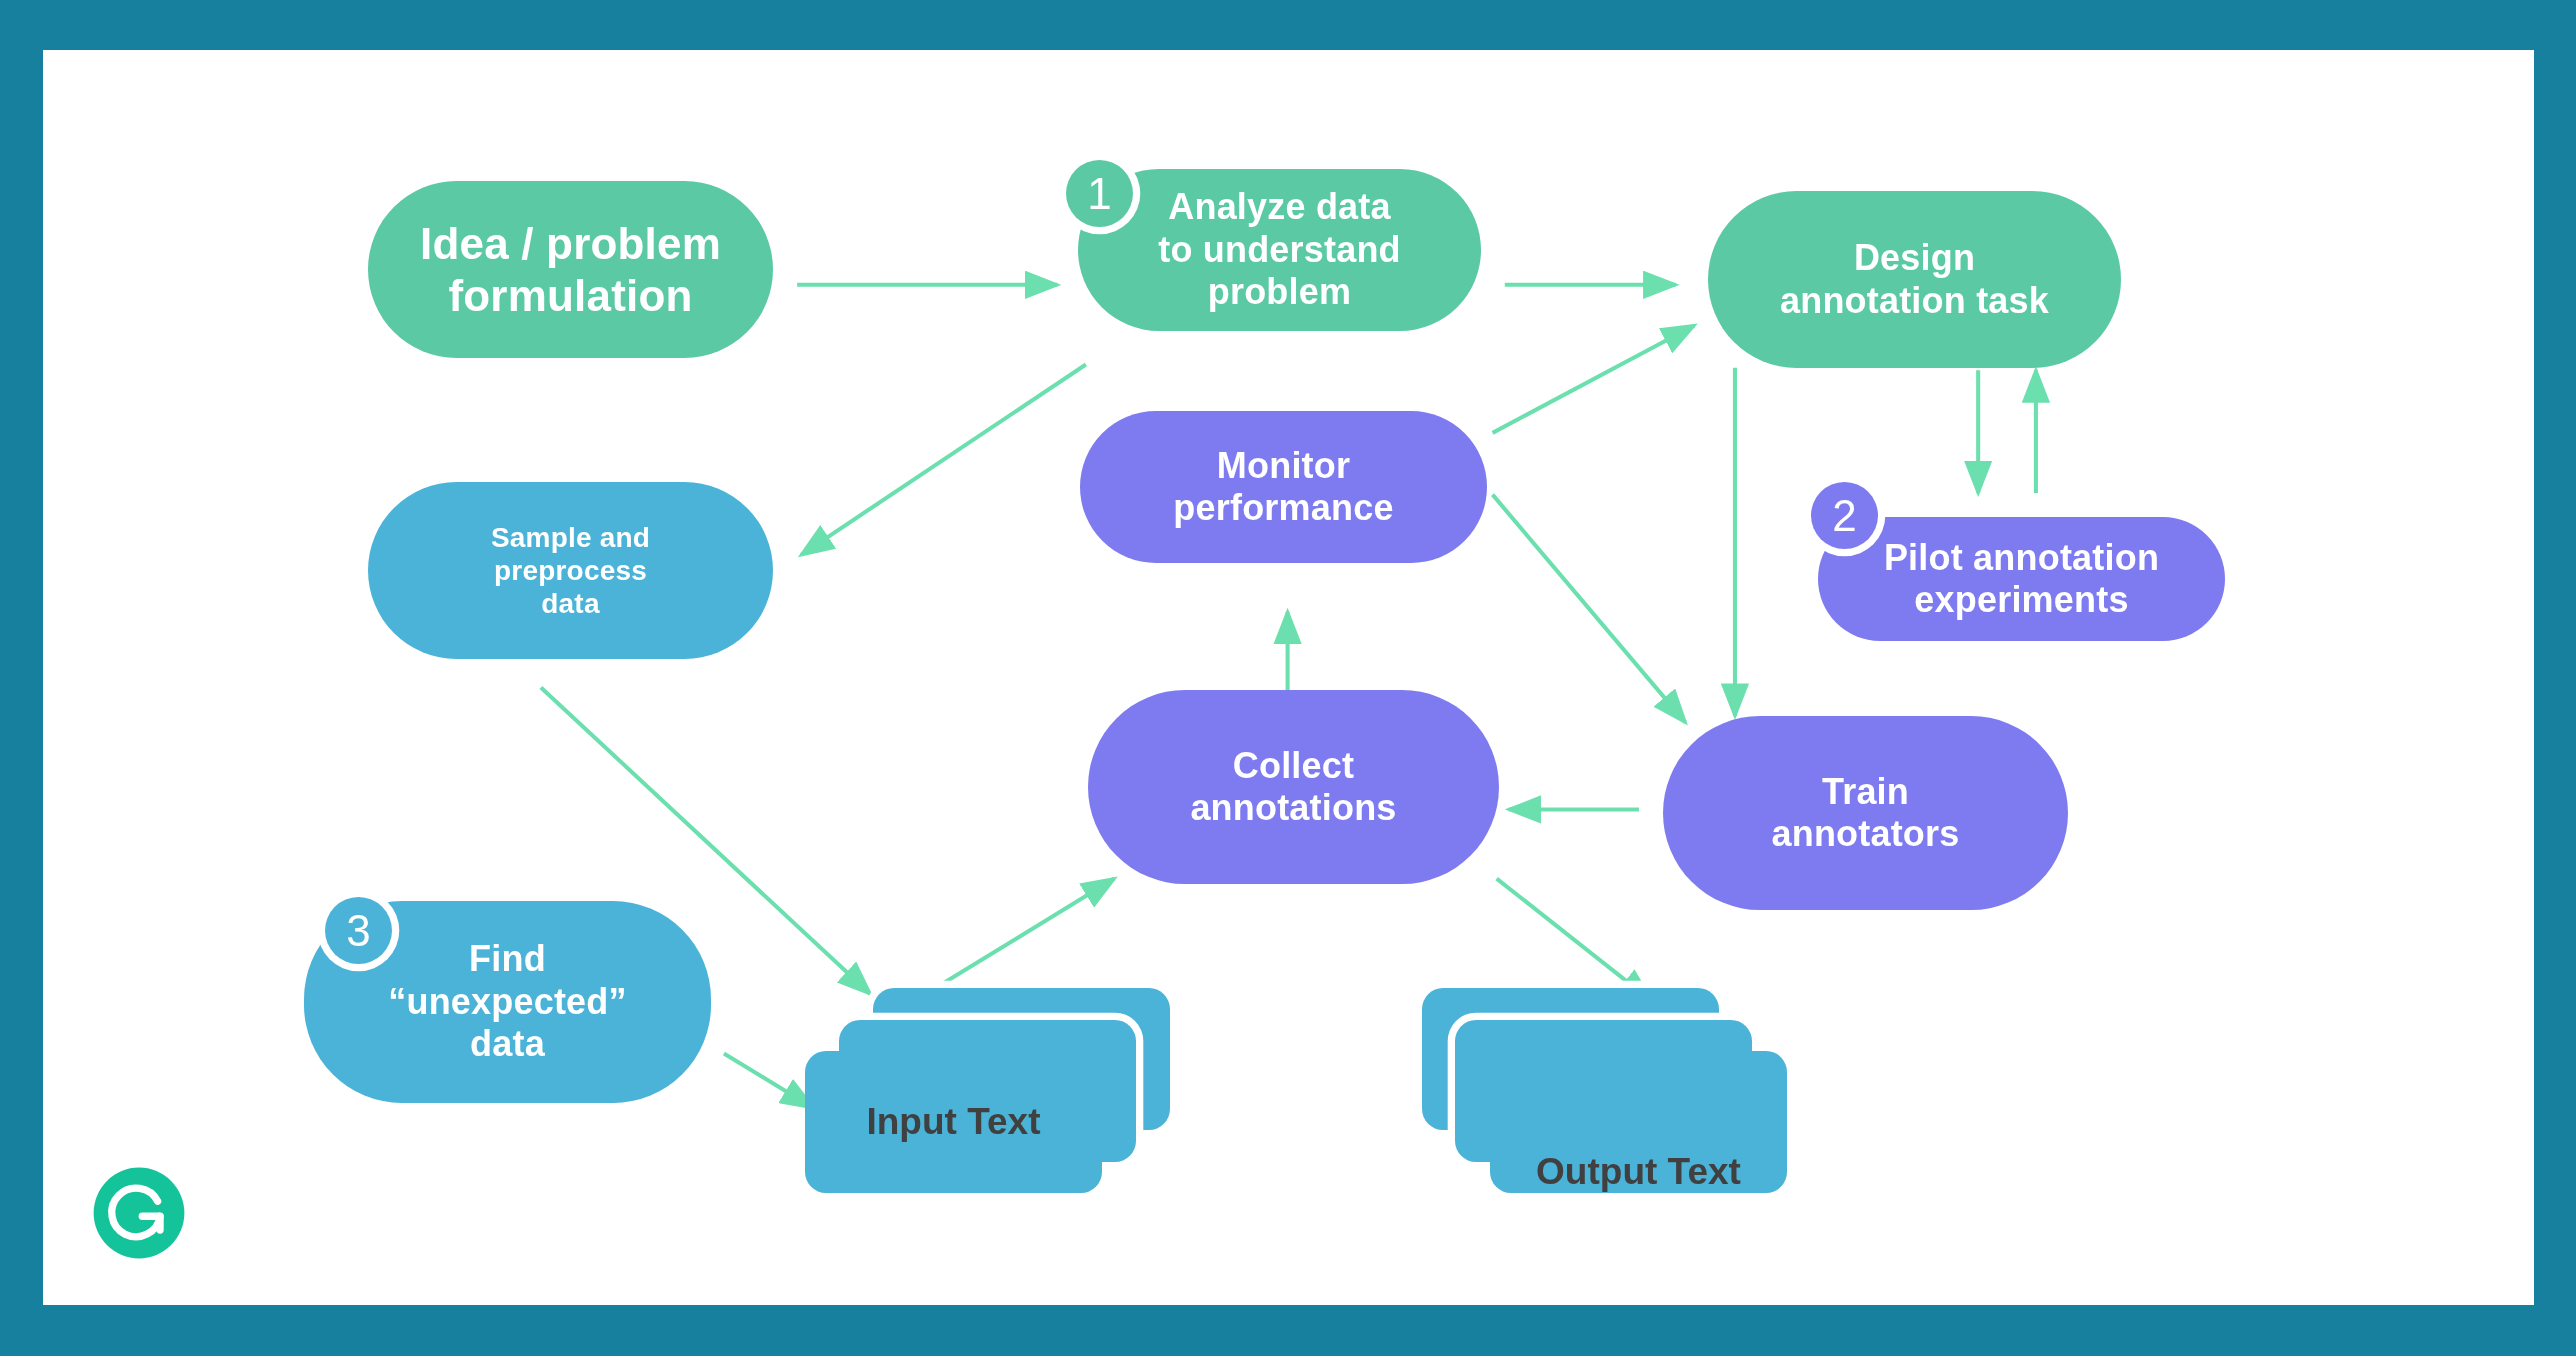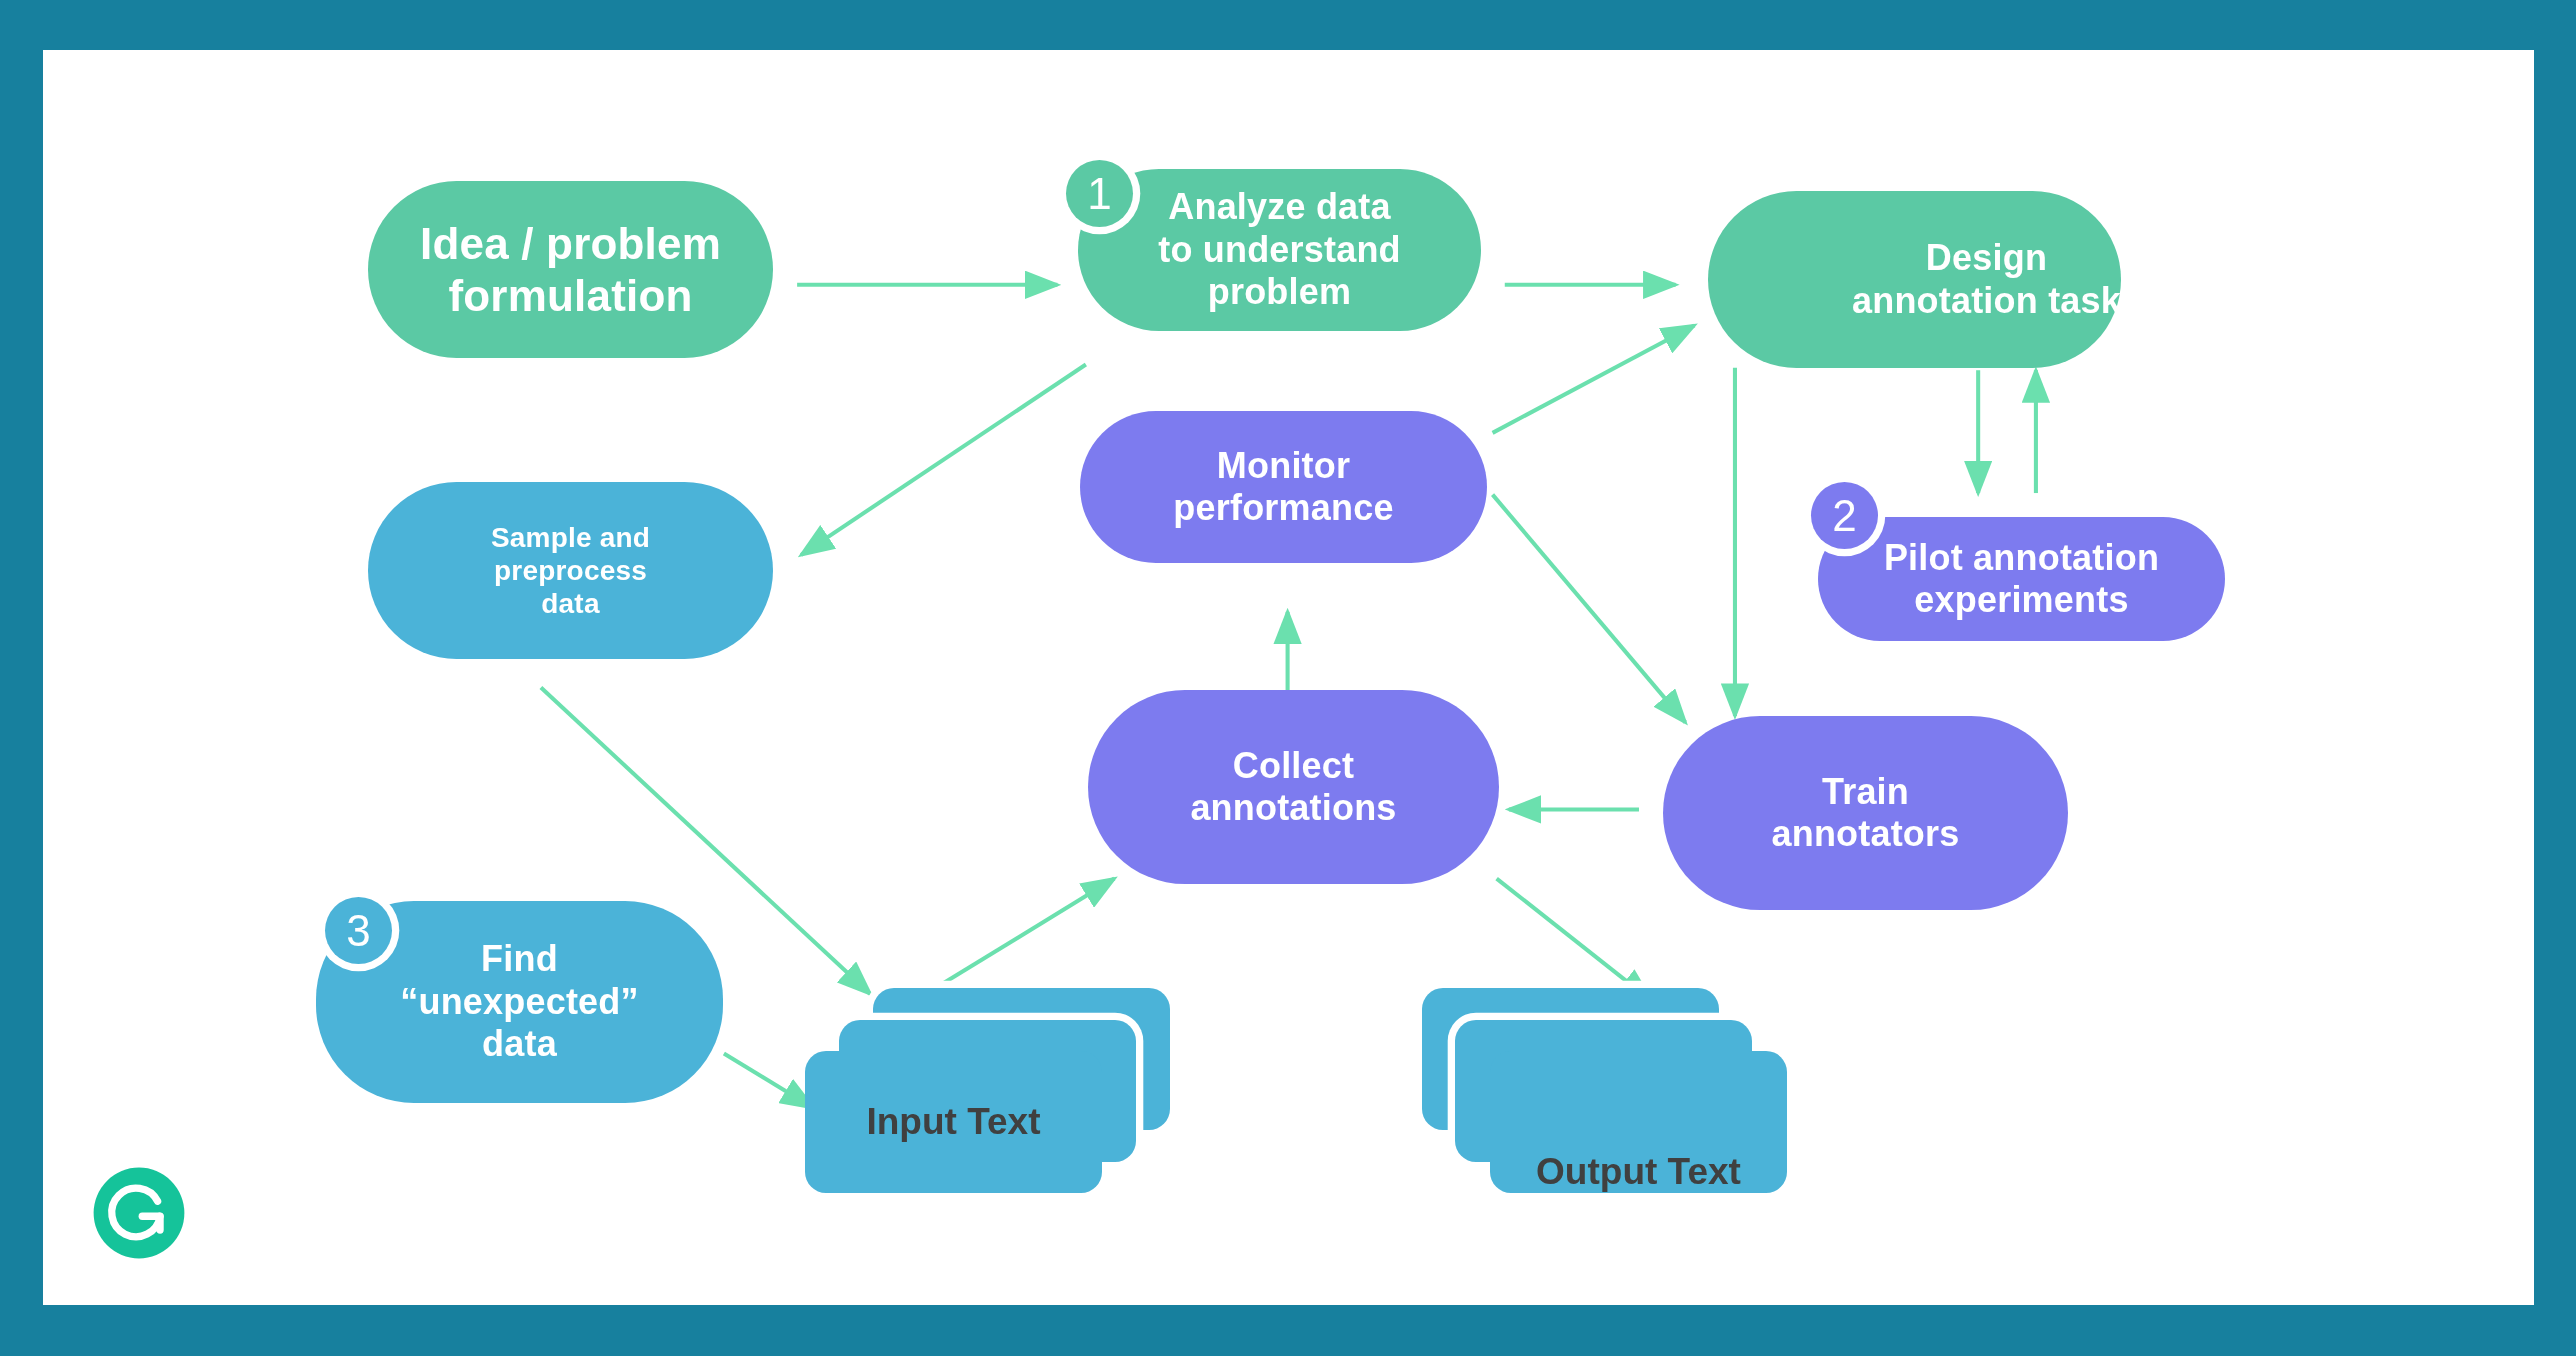--- a/index.html
+++ b/index.html
@@ -134,21 +134,21 @@
 
   <div class="node pill green" style="left:1078px; top:169px; width:403px; height:162px; font-size:36px;">
     <span>Analyze data
 to understand
 problem</span>
   </div>
   <div class="badge green" style="left:1066px; top:160px;">
     <span>1</span>
   </div>
 
-  <div class="node pill green" style="left:1708px; top:191px; width:413px; height:177px; font-size:36px;justify-content:flex-end;">
+  <div class="node pill green" style="left:1708px; top:191px; width:413px; height:177px; font-size:36px;">
     <span>Design
 annotation task</span>
   </div>
 
   <div class="node pill blue" style="left:368px; top:482px; width:405px; height:177px; font-size:28px;">
     <span>Sample and
 preprocess
 data</span>
   </div>
 
@@ -168,21 +168,21 @@
   <div class="node pill purple" style="left:1663px; top:716px; width:405px; height:194px; font-size:36px;">
     <span>Train
 annotators</span>
   </div>
 
   <div class="node pill purple" style="left:1088px; top:690px; width:411px; height:194px; font-size:36px;">
     <span>Collect
 annotations</span>
   </div>
 
-  <div class="node pill blue" style="left:316px; top:901px; width:407px; height:202px; font-size:36px;">
+  <div class="node pill blue" style="left:304px; top:901px; width:407px; height:202px; font-size:36px;">
     <span>Find
 “unexpected”
 data</span>
   </div>
   <div class="badge blue" style="left:325px; top:897px;">
     <span>3</span>
   </div>
 
   <div class="stack" style="left:805px; top:988px; width:382px; height:211px;">
     <div class="card" style="left:68px; top:0px;  width:297px; height:142px;"></div>

